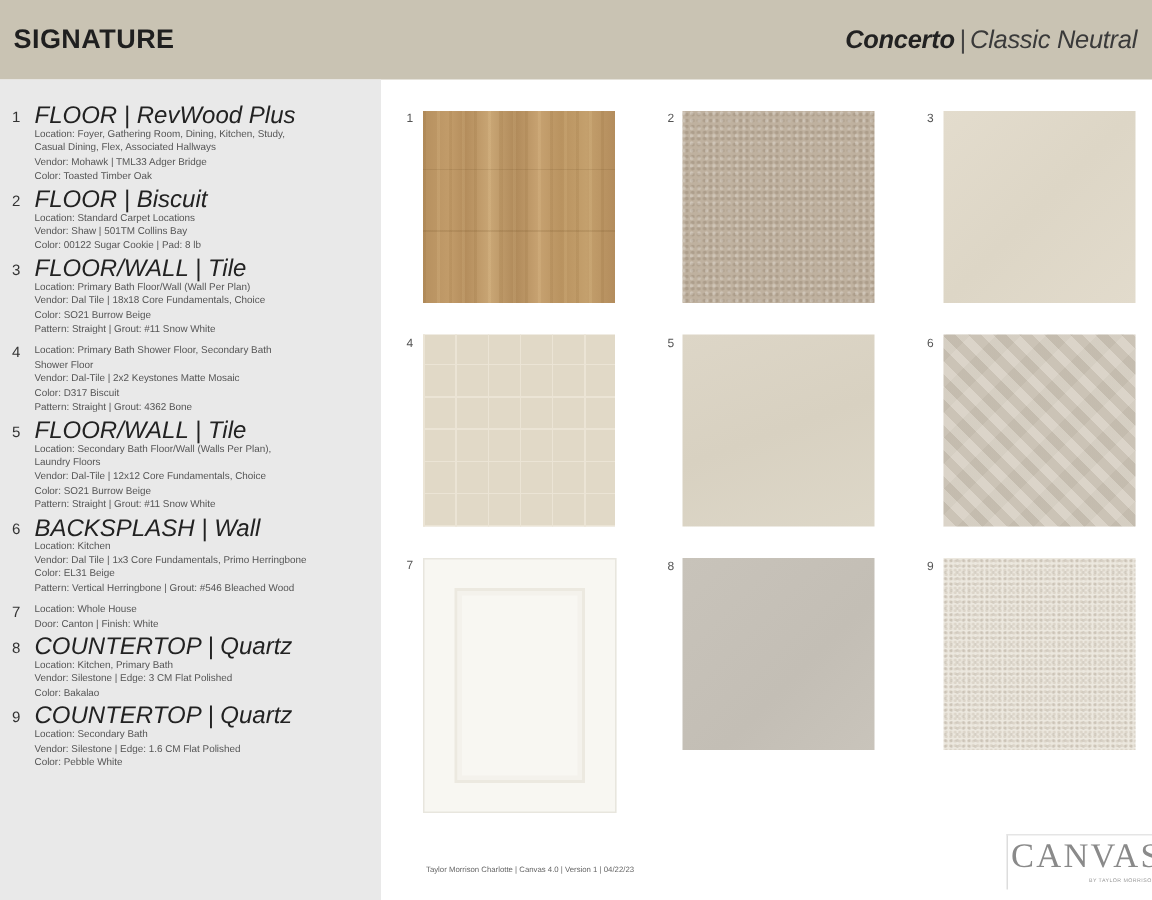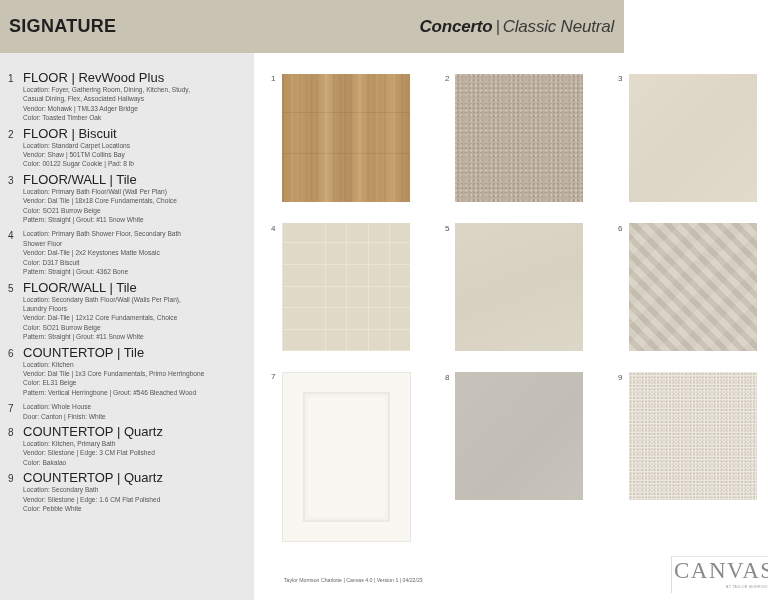--- a/index.html
+++ b/index.html
@@ -3,40 +3,40 @@
 <meta charset="utf-8">
 <style>
   html, body { margin: 0; padding: 0; }
   body {
     width: 768px; height: 600px; overflow: hidden; position: relative;
     background: #ffffff;
     font-family: "Liberation Sans", sans-serif;
     color: #222;
   }
   .header {
-    position: absolute; left: 0; top: 0; width: 624px; height: 53px;
+    position: absolute; left: 0; top: 0; width: 768px; height: 53px;
     background: #c9c3b3;
     display: flex; align-items: center; justify-content: space-between;
     box-sizing: border-box; padding: 0 10px 0 9px;
   }
   .brand { font-weight: bold; font-size: 18px; letter-spacing: 0.3px; color: #1f1f1f; }
   .collection { font-size: 17px; color: #222; letter-spacing: -0.2px; font-style: italic; }
   .collection .name { font-weight: bold; }
   .collection .sep { color: #444; margin: 0 3px; }
   .collection .scheme { color: #3a3a3a; }
 
   .sidebar {
     position: absolute; left: 0; top: 53px; width: 254px; height: 547px;
     background: #e9e9e9;
     box-sizing: border-box; padding: 19px 8px 0 8px;
   }
   .item { display: flex; margin-bottom: 5px; }
   .item-num { width: 15px; flex: none; font-size: 10px; color: #333; line-height: 12px; padding-top: 1px; }
   .item-body { flex: 1; }
-  .item-title { font-size: 13px; color: #222; line-height: 12px; margin-bottom: 1px; }
+  .item-title { font-size: 16px; color: #222; line-height: 12px; margin-bottom: 1px; font-style: italic; }
   .item-line { font-size: 6.6px; color: #555; line-height: 9.4px; }
 
   .grid { position: absolute; left: 255px; top: 53px; width: 513px; height: 547px; }
   .swatch-num { position: absolute; font-size: 8px; color: #555; }
   .swatch { position: absolute; box-sizing: border-box; }
 
   .sw-wood {
     background:
       repeating-linear-gradient(90deg, rgba(120,80,30,0.10) 0 2px, rgba(0,0,0,0) 2px 9px, rgba(255,230,180,0.10) 9px 11px, rgba(0,0,0,0) 11px 17px),
       linear-gradient(90deg, #b6905f 0%, #c29c6a 14%, #b48d5c 22%, #c9a675 35%, #b08a5a 48%, #c7a271 60%, #b99360 72%, #c4a06d 85%, #b38c5c 100%);
@@ -152,21 +152,21 @@
       <div class="item-line">Location: Secondary Bath Floor/Wall (Walls Per Plan),</div>
       <div class="item-line">Laundry Floors</div>
       <div class="item-line">Vendor: Dal-Tile | 12x12 Core Fundamentals, Choice</div>
       <div class="item-line">Color: SO21 Burrow Beige</div>
       <div class="item-line">Pattern: Straight | Grout: #11 Snow White</div>
     </div>
   </div>
   <div class="item">
     <div class="item-num">6</div>
     <div class="item-body">
-      <div class="item-title">COUNTERTOP | Tile</div>
+      <div class="item-title">BACKSPLASH | Wall</div>
       <div class="item-line">Location: Kitchen</div>
       <div class="item-line">Vendor: Dal Tile | 1x3 Core Fundamentals, Primo Herringbone</div>
       <div class="item-line">Color: EL31 Beige</div>
       <div class="item-line">Pattern: Vertical Herringbone | Grout: #546 Bleached Wood</div>
     </div>
   </div>
   <div class="item">
     <div class="item-num">7</div>
     <div class="item-body">
       <div class="item-line">Location: Whole House</div>

